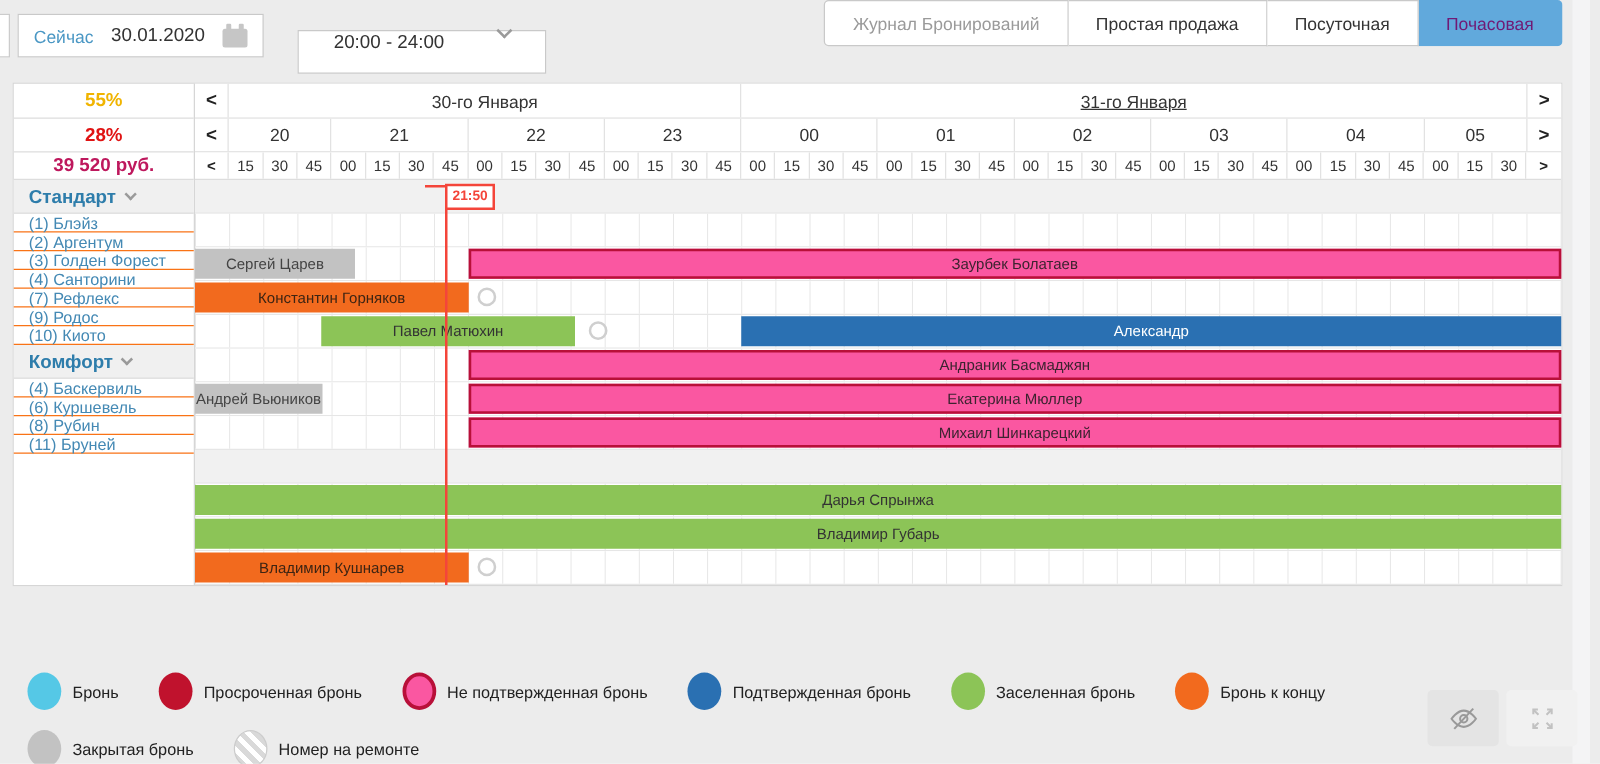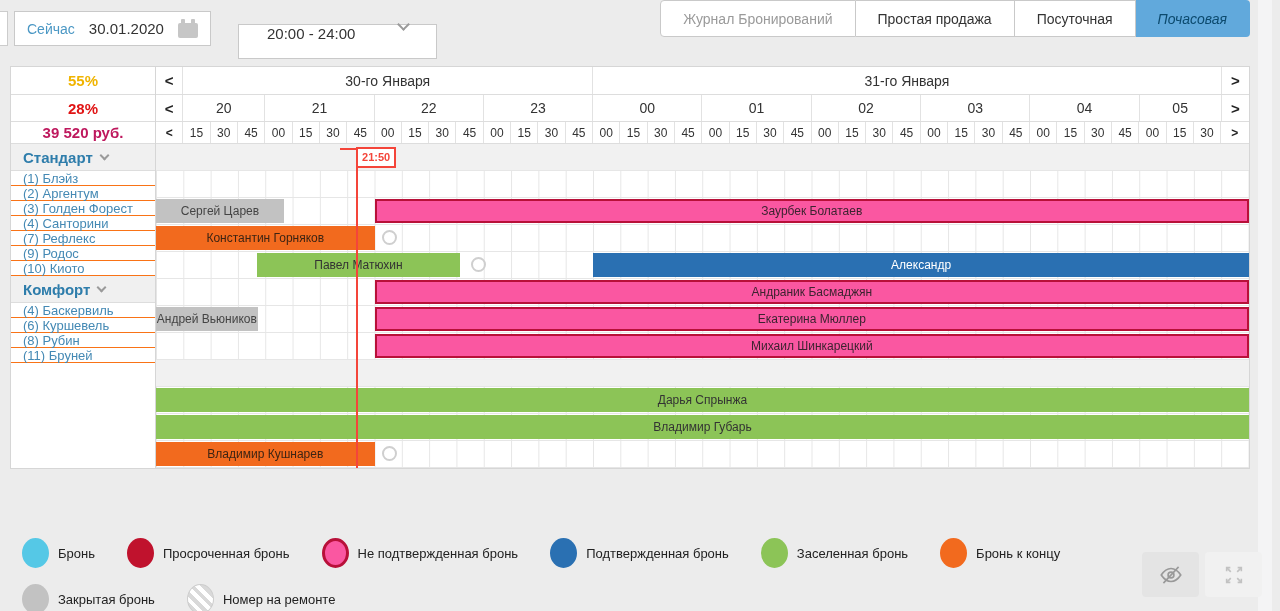--- a/index.html
+++ b/index.html
@@ -21,21 +21,21 @@
     border:1px solid #c9c9c9; display:flex; justify-content:space-between; padding:0 28px; cursor:pointer; }
   .time-select span { font-size:15px; color:#333; }
   .chev-down { width:9px; height:9px; border-right:2px solid #9a9a9a; border-bottom:2px solid #9a9a9a;
     transform:rotate(45deg); margin-top:-5px; }
   .tab-group { position:absolute; right:30px; top:0; height:37px; display:flex; border-radius:4px; }
   .tab { background:#fff; border:1px solid #c9c9c9; border-left-width:0; font-size:14px; color:#333;
     display:flex; align-items:center; padding:0 22px; cursor:pointer; white-space:nowrap; }
   .tab:first-child { border-left-width:1px; border-radius:4px 0 0 4px; }
   .tab:last-child { border-radius:0 4px 4px 0; }
   .tab.muted { color:#9a9a9a; }
-  .tab.active { color:#0c4a6e; border-color:transparent;font-style:italic; }
+  .tab.active { color:#701a75; border-color:transparent; }
 
   
   .board { position:absolute; left:10px; top:66px; width:1240px; background:#fff; border:1px solid #d6d6d6; display:flex; }
   .left-col { width:145px; border-right:1px solid #d6d6d6; flex:0 0 145px; }
   .stat { height:27px; border-bottom:1px solid #ddd; display:flex; align-items:center; justify-content:center;
     font-size:15px; font-weight:bold; }
   .stat.first { height:28px; }
   .stat.last { height:22px; font-size:15px; }
   .side-group { height:27px; background:#f0f0f0; border-bottom:1px solid #ddd; display:flex; align-items:center;
     padding-left:12px; gap:8px; font-size:15px; font-weight:bold; cursor:pointer; }
@@ -130,21 +130,21 @@
           <div class="side-room" style="color: rgb(68, 137, 180);">(4) Баскервиль</div>
           <div class="side-room" style="color: rgb(68, 137, 180);">(6) Куршевель</div>
           <div class="side-room" style="color: rgb(68, 137, 180);">(8) Рубин</div>
           <div class="side-room" style="color: rgb(68, 137, 180);">(11) Бруней</div>
         </div>
     </div>
     <div class="grid-col">
       <div class="hdr-row day-row" id="day-row">
           <div class="hcell arrow-cell">&lt;</div>
           <div class="hcell" style="flex: 0 0 37.5%;">30-го Января</div>
-          <div class="hcell" style="flex: 0 0 57.5%;">31-го Января</div>
+          <div class="hcell" style="flex: 0 0 57.5%; text-decoration: underline;">31-го Января</div>
           <div class="hcell arrow-cell">&gt;</div>
         </div>
       <div class="hdr-row hour-row" id="hour-row">
           <div class="hcell arrow-cell">&lt;</div>
           <div class="hcell" style="flex: 0 0 7.5%;">20</div>
           <div class="hcell" style="flex: 0 0 10%;">21</div>
           <div class="hcell" style="flex: 0 0 10%;">22</div>
           <div class="hcell" style="flex: 0 0 10%;">23</div>
           <div class="hcell" style="flex: 0 0 10%;">00</div>
           <div class="hcell" style="flex: 0 0 10%;">01</div>

